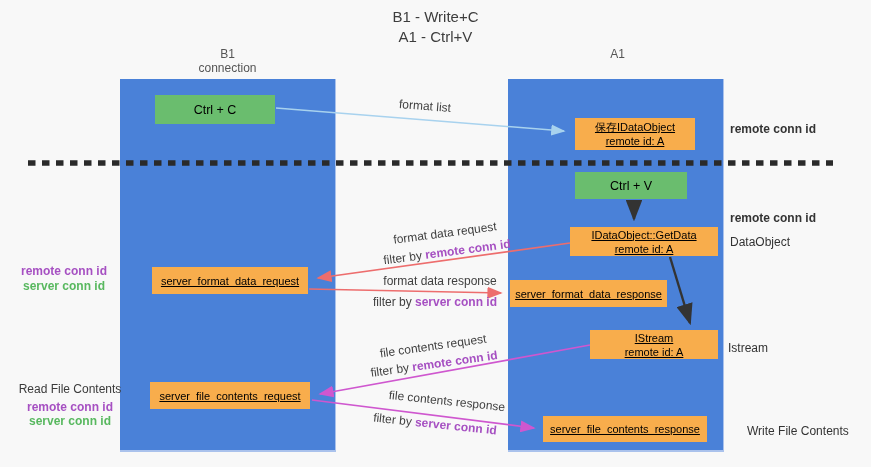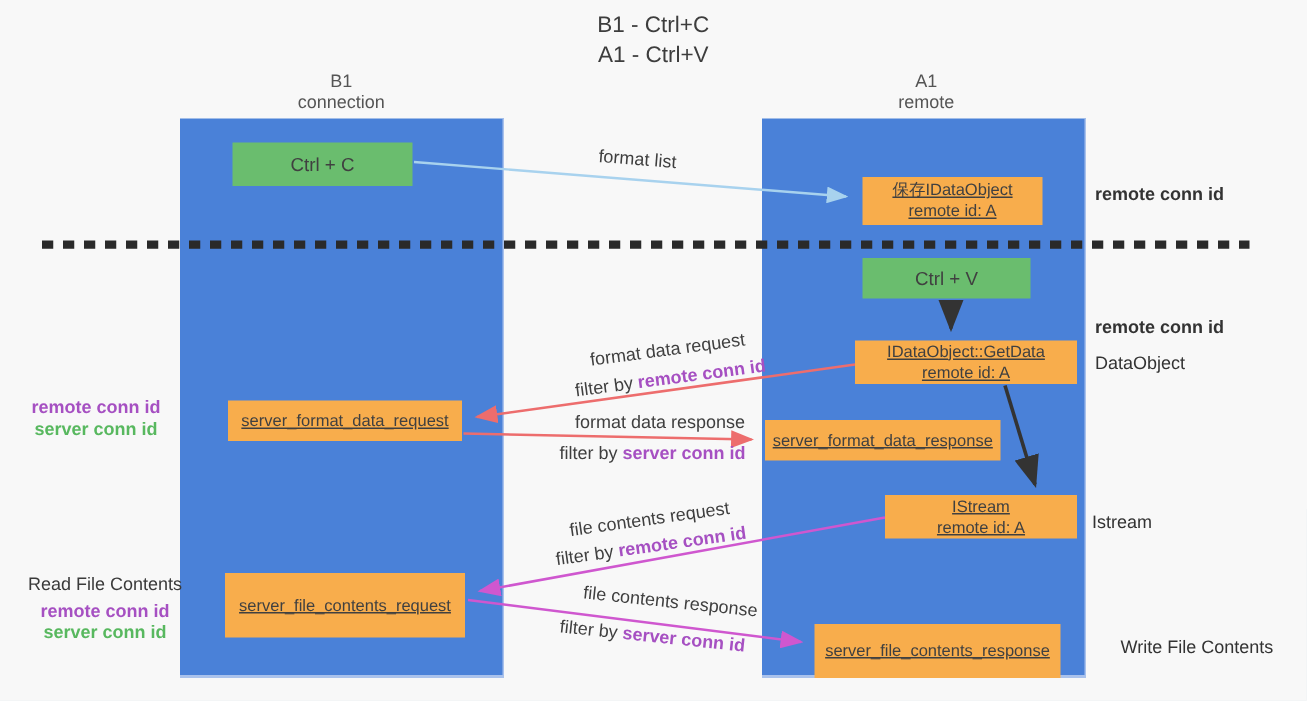--- a/index.html
+++ b/index.html
@@ -11,34 +11,34 @@
   #panel-left{left:120px;top:79px;width:215px;height:371px;}
   #panel-right{left:508px;top:79px;width:215px;height:371px;}
 
   .title{position:absolute;left:0;top:7px;width:871px;text-align:center;
          font-size:15px;line-height:20px;color:#3d3d3d;}
   .lane-header{position:absolute;text-align:center;font-size:12px;line-height:14px;color:#555;}
   #hdr-left{left:160px;top:47px;width:135px;}
   #hdr-right{left:550px;top:47px;width:135px;}
 
   .node{position:absolute;display:flex;flex-direction:column;justify-content:center;
-        align-items:center;color:#404040;text-align:center;box-sizing:border-box;}
+        align-items:center;color:#000000;text-align:center;box-sizing:border-box;}
   .node .l{display:block;width:100%;}
   .orange{background:#f8ad4c;font-size:11px;line-height:14px;text-decoration:underline;}
   .green{background:#6abd6e;font-size:12.5px;}
 
   #n-ctrlc{left:155px;top:95px;width:120px;height:29px;}
   #n-save{left:575px;top:118px;width:120px;height:32px;}
   #n-ctrlv{left:575px;top:172px;width:112px;height:27px;}
   #n-getdata{left:570px;top:227px;width:148px;height:29px;}
   #n-freq{left:152px;top:267px;width:156px;height:27px;}
   #n-fresp{left:510px;top:280px;width:157px;height:27px;}
   #n-istream{left:590px;top:330px;width:128px;height:29px;}
-  #n-fcreq{left:150px;top:382px;width:160px;height:43px;}
-  #n-fcresp{left:543px;top:416px;width:164px;height:36px;}
+  #n-fcreq{left:150px;top:382px;width:160px;height:27px;}
+  #n-fcresp{left:543px;top:416px;width:164px;height:26px;}
 
   .elabel{position:absolute;text-align:center;font-size:12px;color:#3f3f3f;white-space:nowrap;}
   .purple{color:#a650c2;font-weight:bold;}
   .greentxt{color:#58b85f;font-weight:bold;}
 
   #lb-format-list{left:365px;top:99px;width:120px;transform:rotate(4.5deg);}
   #lb-fdr1{left:365px;top:226px;width:160px;transform:rotate(-7.5deg);}
   #lb-fdr2{left:362px;top:245px;width:170px;transform:rotate(-7.5deg);}
   #lb-fdresp1{left:360px;top:274px;width:160px;}
   #lb-fdresp2{left:350px;top:295px;width:170px;}
@@ -59,31 +59,30 @@
   #s-leftbottom .blk{color:#3a3a3a;margin-bottom:4px;}
 
   svg.overlay{position:absolute;left:0;top:0;pointer-events:none;}
 </style>
 </head>
 <body>
 
 <div id="stage">
 
   <div class="title">
-    <div>B1 - Ctrl+C</div>
+    <div>B1 - Write+C</div>
     <div>A1 - Ctrl+V</div>
   </div>
 
   <div class="lane-header" id="hdr-left">
     <div>B1</div>
     <div>connection</div>
   </div>
   <div class="lane-header" id="hdr-right">
     <div>A1</div>
-    <div>remote</div>
   </div>
 
   <div class="panel" id="panel-left"></div>
   <div class="panel" id="panel-right"></div>
 
   <svg class="overlay" width="871" height="467" viewBox="0 0 871 467">
     <defs>
       <marker id="m-blue" markerWidth="9" markerHeight="7" refX="8" refY="3.5" orient="auto">
         <path d="M0,0 L9,3.5 L0,7 Z" fill="#a8d2ee"></path>
         </marker>

